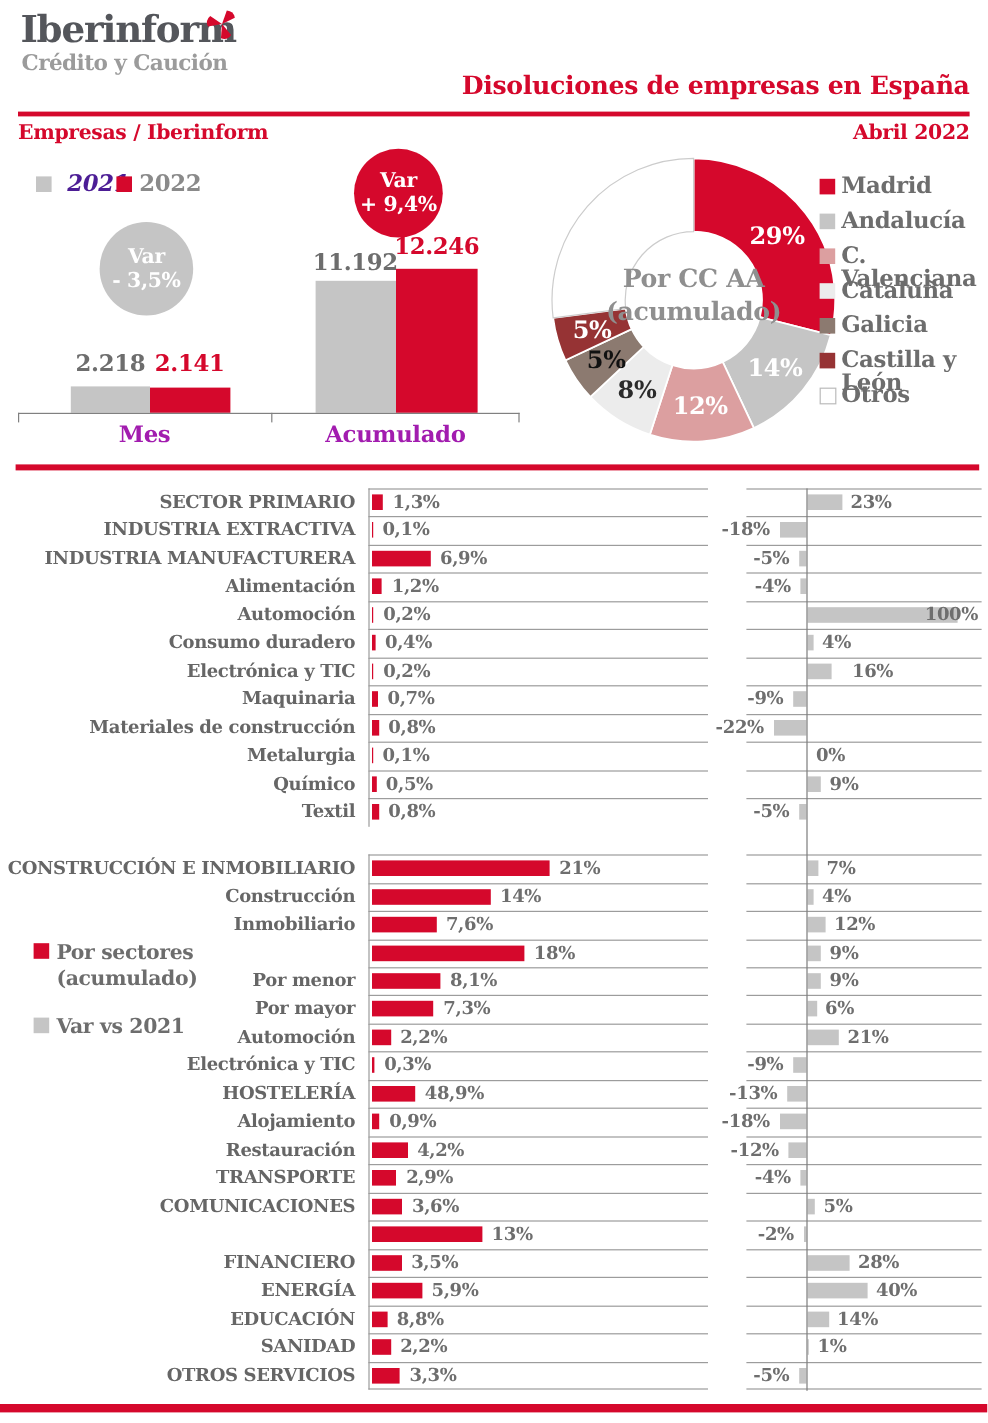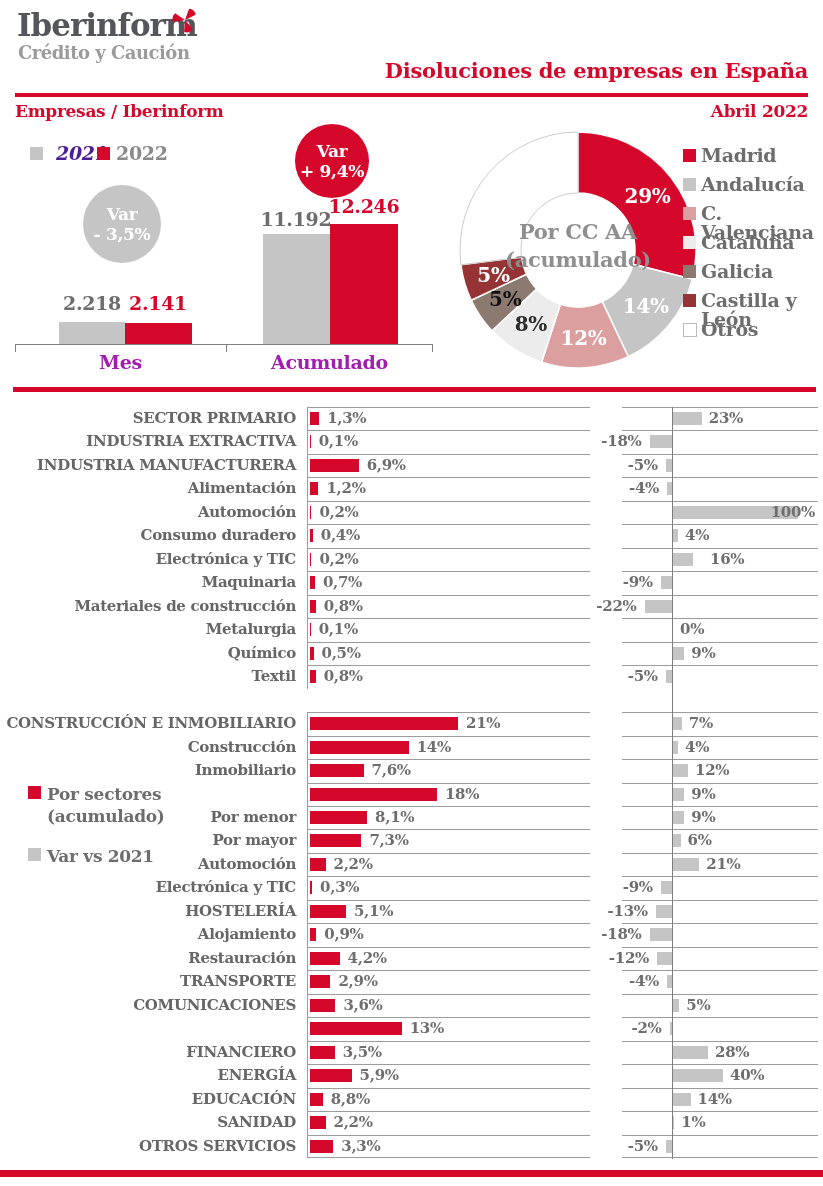--- a/index.html
+++ b/index.html
@@ -308,21 +308,21 @@
           <div class="hbar" style="left: 310px; width: 2.115px; background: rgb(213, 8, 44);"></div>
           <div class="hval" style="left: 320.115px;">0,3%</div>
           <div class="hbar" style="left: 660.75px; width: 11.25px; background: rgb(197, 197, 197);"></div>
           <div class="hval" style="right: 170.25px;">-9%</div>
         </div>
         <div class="srow" style="top: 492.87px;">
           <div class="slbl">HOSTELERÍA</div>
           <div class="lcell"></div>
           <div class="rcell"></div>
           <div class="hbar" style="left: 310px; width: 35.955px; background: rgb(213, 8, 44);"></div>
-          <div class="hval" style="left: 353.955px;">5,1%</div>
+          <div class="hval" style="left: 353.955px;">48,9%</div>
           <div class="hbar" style="left: 655.75px; width: 16.25px; background: rgb(197, 197, 197);"></div>
           <div class="hval" style="right: 175.25px;">-13%</div>
         </div>
         <div class="srow" style="top: 516.34px;">
           <div class="slbl">Alojamiento</div>
           <div class="lcell"></div>
           <div class="rcell"></div>
           <div class="hbar" style="left: 310px; width: 6.345px; background: rgb(213, 8, 44);"></div>
           <div class="hval" style="left: 324.345px;">0,9%</div>
           <div class="hbar" style="left: 649.5px; width: 22.5px; background: rgb(197, 197, 197);"></div>

